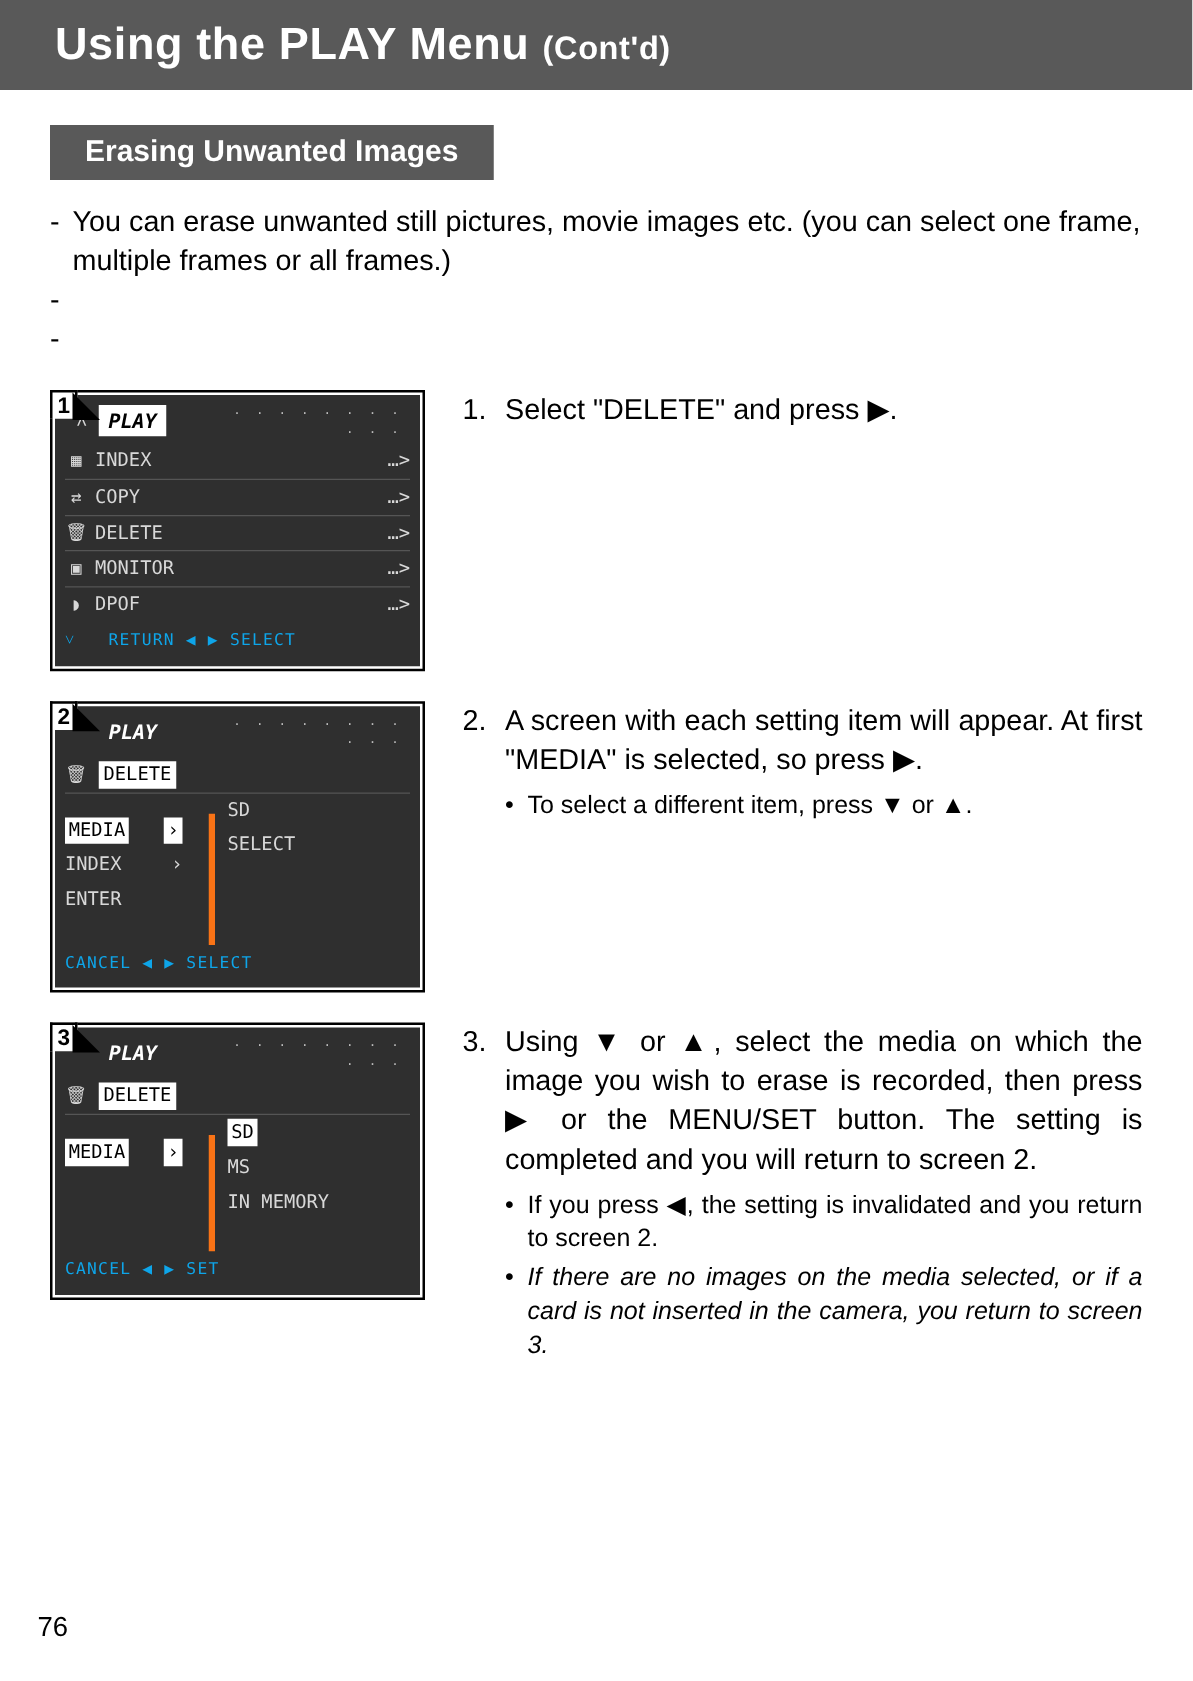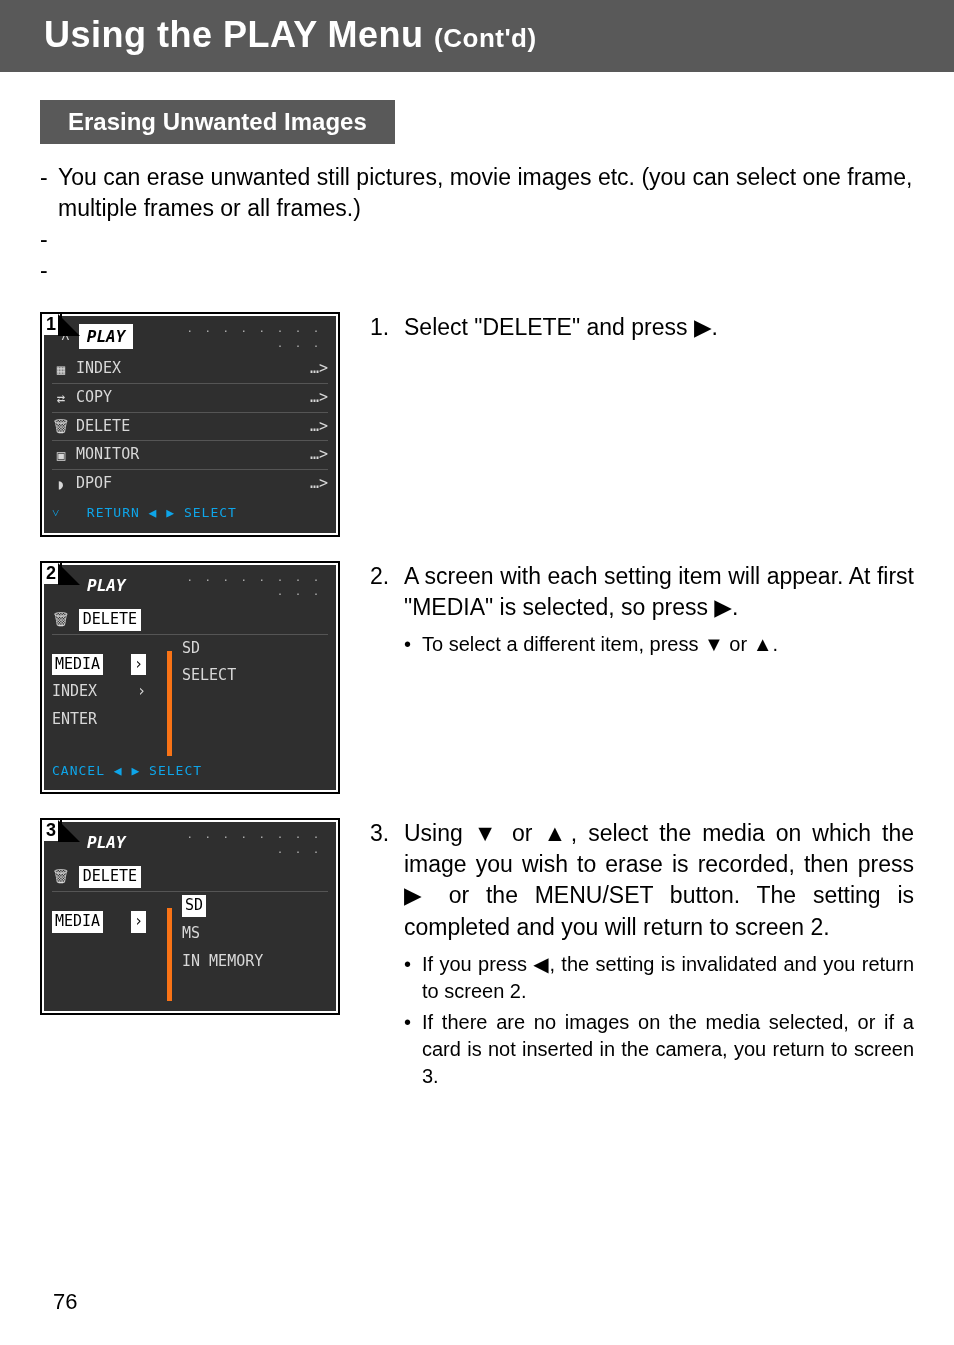--- a/index.html
+++ b/index.html
@@ -32,21 +32,21 @@
   .lcd .col2 .c1 { width:120px; border-right:5px solid #f97316; padding-right:21px;margin-top:16px;}
   .lcd .col2 .c2 { flex:1; padding-left:10px;}
   .lcd .hl { background:#fff; color:#000; padding:0 3px; }
   .step-text { flex: 1; font-size: 23px; line-height: 1.35; }
   .step-text .num-line { display:flex; }
   .step-text .num { width:34px; flex:0 0 34px; }
   .step-text .body { flex:1; text-align: justify; }
   .sub-bullets { font-size: 20px; margin-top: 8px; padding-left: 0; }
   .sub-bullets .b { display:flex; margin-bottom:4px; }
   .sub-bullets .dot { width:18px; flex:0 0 18px; }
-  .page-num { position:absolute; bottom:30px; left:53px; font-size:22px; }
+  .page-num { position:absolute; bottom:30px; left:30px; font-size:22px; }
   .tri { font-family: Arial, sans-serif; }
   .lcd .rowval { display:flex; justify-content:space-between; align-items:center; padding:3px 0; }
 </style>
 </head>
 <body>
 <div class="page">
 
 <div class="header-band">
   <span class="title">
     <span>Using the PLAY Menu</span>
@@ -208,37 +208,38 @@
                   <span class="hl">SD</span>
                 </div>
             <div class="rowval">
                   <span>MS</span>
                 </div>
             <div class="rowval">
                   <span>IN MEMORY</span>
                 </div>
           </div>
         </div>
+        <div class="foot">CANCEL ◀   ▶ SET</div>
       </div>
     </div>
     <div class="step-text">
       <div class="num-line">
         <div class="num">3.</div>
         <div class="body" style="text-align:justify;">
           <span>Using </span><span class="tri">▼</span><span> or </span><span class="tri">▲</span><span>, select the media on which the image you wish to erase is recorded, then press </span><span class="tri">▶</span><span> or the MENU/SET button. The setting is completed and you will return to screen 2.</span>
           <div class="sub-bullets">
             <div class="b">
                   <div class="dot">•</div>
                   <div style="text-align:justify;">
               <span>If you press </span><span class="tri">◀</span><span>, the setting is invalidated and you return to screen 2.</span>
             </div>
                 </div>
             <div class="b">
                   <div class="dot">•</div>
-                  <div style="text-align:justify;">If there are no images on the media selected, or if a card is not inserted in the camera, you return to screen 3.</div>
+                  <div style="text-align:justify;font-style:italic;">If there are no images on the media selected, or if a card is not inserted in the camera, you return to screen 3.</div>
                 </div>
           </div>
         </div>
       </div>
     </div>
   </div>
 
 </div>
 
 <div class="page-num">76</div>

